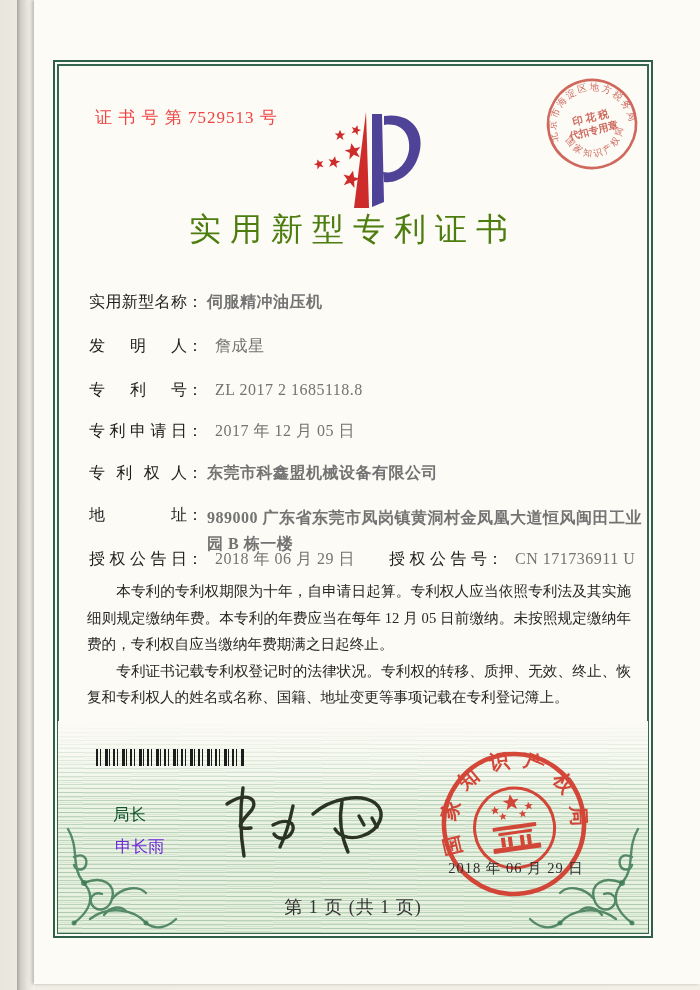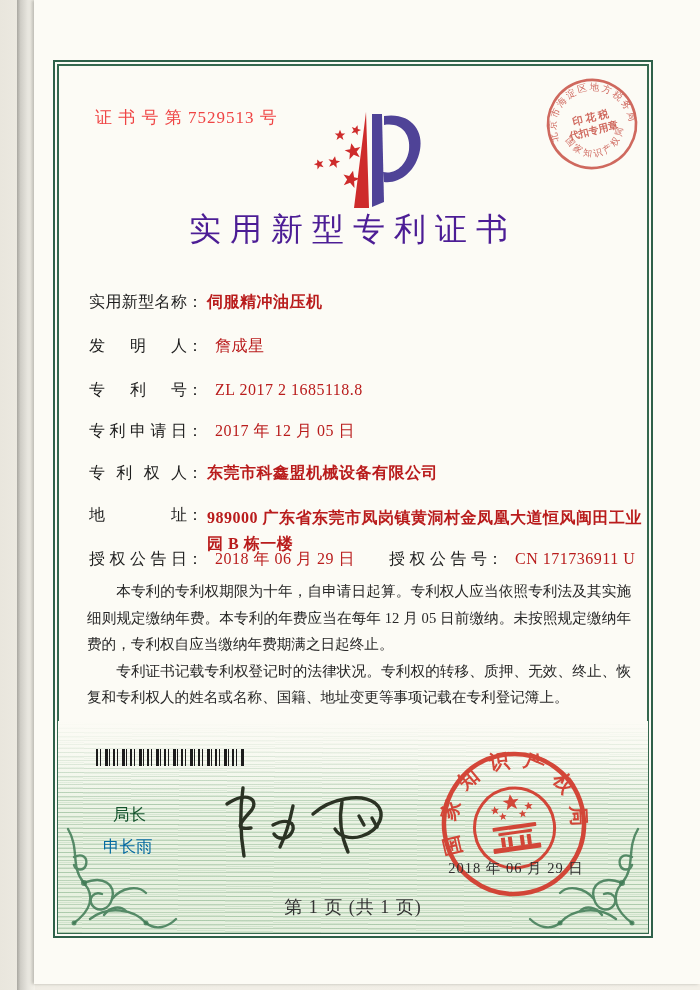--- a/index.html
+++ b/index.html
@@ -32,29 +32,29 @@
       linear-gradient(to bottom, rgba(252,251,245,1) 0px, rgba(252,251,245,0) 80px),
       repeating-linear-gradient(0deg, rgba(96,152,104,.33) 0 1px, rgba(96,152,104,0) 1px 4px),
       repeating-linear-gradient(1.2deg, rgba(120,170,125,.18) 0 1px, rgba(120,170,125,0) 1px 5px),
       linear-gradient(to bottom, #f4f8ef 0%, #e9f2e2 55%, #e6f0df 100%);
   }
   .abs{position:absolute;}
   .cert-no{left:40px;top:44px;font-size:17px;letter-spacing:1px;color:#ef4444;}
   .logo{left:252px;top:46px;}
   .title{
     left:0;top:146px;width:100%;text-align:center;
-    font-size:32px;letter-spacing:9px;color:#4c1d95;font-weight:500;
+    font-size:32px;letter-spacing:9px;color:#4d7c0f;font-weight:500;
   }
   .frow{position:absolute;left:34px;font-size:16px;white-space:nowrap;}
   .frow .flabel{
     display:inline-block;width:98px;color:#1d1d1d;
     text-align:justify;text-align-last:justify;vertical-align:top;
   }
   .frow .fcolon{color:#1d1d1d;}
-  .frow .fvalue{font-weight:600;color:#b91c1c;letter-spacing:.5px;}
+  .frow .fvalue{font-weight:600;color:#737373;letter-spacing:.5px;}
   .frow .fvalue.light{font-weight:500;margin-left:8px;}
   .row1{top:230px;} .row2{top:274px;} .row3{top:318px;}
   .row4{top:359px;} .row5{top:401px;}
   .row6{top:443px;white-space:normal;}
   .row6 .fvalue{display:inline-block;width:440px;line-height:26px;vertical-align:top;}
   .row7{top:487px;}
   .grant-no{position:absolute;left:300px;top:0;}
   .paras{
     left:32px;top:516px;width:544px;font-size:14.6px;line-height:26.6px;
     color:#262626;text-align:justify;
@@ -62,21 +62,21 @@
   .paras p{margin:0;text-indent:2em;}
   .barcode{
     left:41px;top:687px;width:148px;height:17px;
     background:repeating-linear-gradient(90deg,
       #1c1c1c 0 2px, transparent 2px 4px,
       #1c1c1c 4px 5px, transparent 5px 9px,
       #1c1c1c 9px 12px, transparent 12px 13px,
       #1c1c1c 13px 14px, transparent 14px 17px);
   }
   .sig-title{left:58px;top:742px;font-size:16.5px;color:#14532d;font-family:"Liberation Sans","DejaVu Sans",sans-serif;}
-  .sig-name{left:48px;top:774px;font-size:16.5px;color:#0369a1;font-family:"Liberation Sans","DejaVu Sans",sans-serif;}
+  .sig-name{left:60px;top:774px;font-size:16.5px;color:#6d28d9;font-family:"Liberation Sans","DejaVu Sans",sans-serif;}
   .signature{left:158px;top:716px;}
   .seal{left:383px;top:686px;opacity:.93;}
   .seal-date{
     left:386px;top:797px;width:150px;text-align:center;
     font-size:14.5px;color:#2e2e2e;letter-spacing:1px;z-index:5;
   }
   .stamp{left:508px;top:14px;opacity:.88;}
   .footer{
     left:0;bottom:14px;width:100%;text-align:center;
     font-size:18px;color:#333;letter-spacing:1px;

